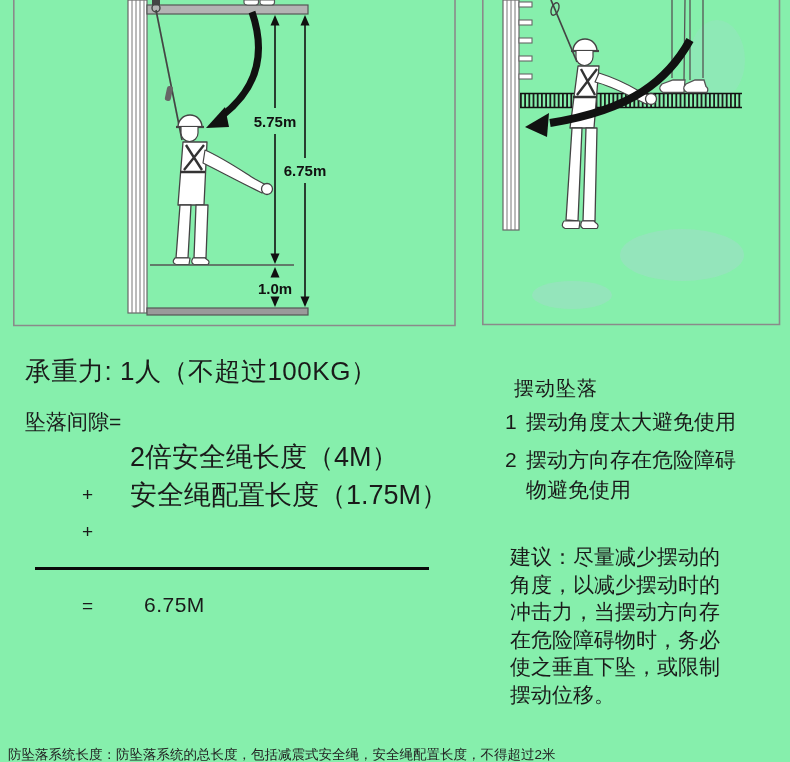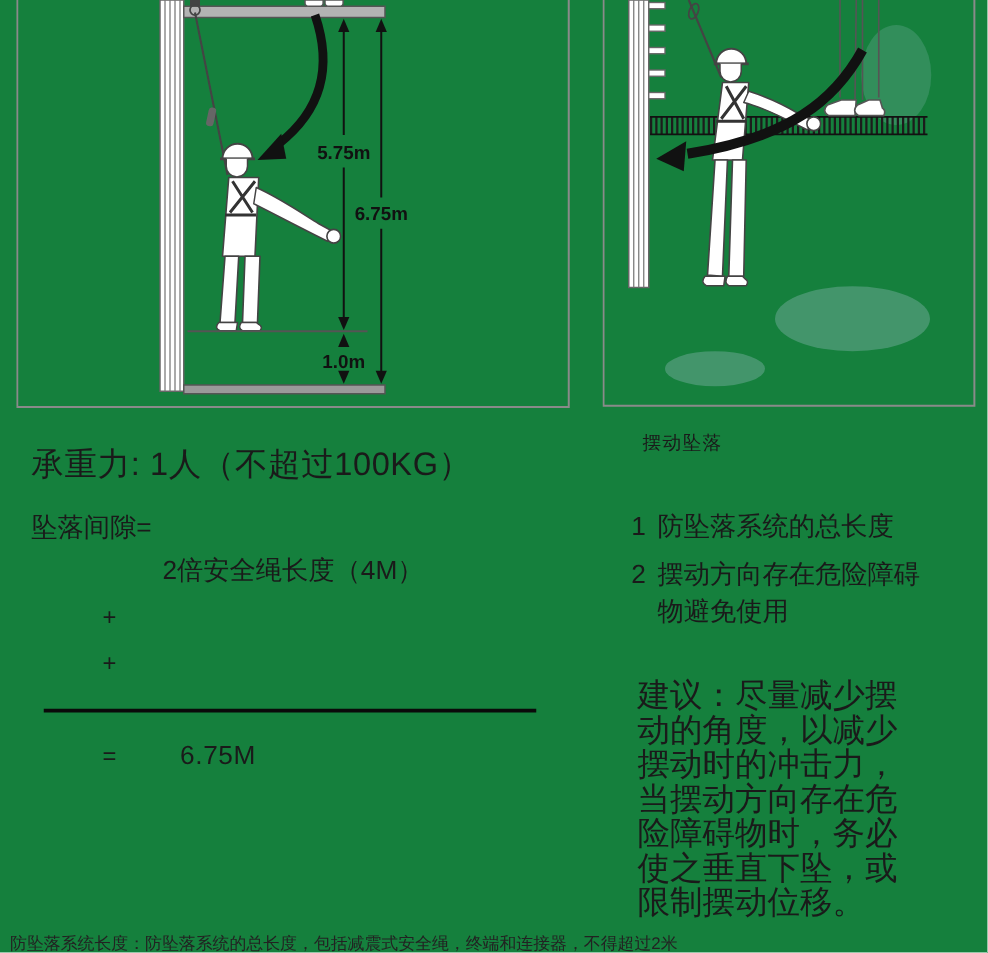--- a/index.html
+++ b/index.html
@@ -1,37 +1,37 @@
 <!DOCTYPE html>
 <html><head>
 <meta charset="utf-8">
 <style>
   html,body{margin:0;padding:0;background:#fff;}
   .page{
-    position:relative;width:790px;height:762px;overflow:hidden;background:#15803d;
+    position:relative;width:790px;height:762px;overflow:hidden;background:#86efac;
     font-family:"Liberation Sans","DejaVu Sans",sans-serif;color:#1a1a1a;
   }
   .abs{position:absolute;}
   svg{display:block;}
   .mlabel{font:bold 15px "Liberation Sans","DejaVu Sans",sans-serif;fill:#111;}
   .load-line{top:354px;left:25px;font-size:26px;letter-spacing:.5px;white-space:nowrap;}
   .clr-heading{top:408px;left:25px;font-size:21px;white-space:nowrap;}
   .calc{top:444px;left:25px;}
   .calc-row{display:flex;align-items:flex-start;height:37.5px;}
   .op{box-sizing:border-box;width:105px;padding-left:57px;font-size:19px;line-height:26px;}
-  .ctext{font-size:21px;line-height:26px;white-space:nowrap;}
+  .ctext{font-size:27px;line-height:26px;white-space:nowrap;}
   .sum-rule{top:567px;left:35px;width:394px;height:3px;background:#0a0a0a;}
   .result{top:593px;left:25px;display:flex;}
   .result .val{font-size:21px;padding-left:14px;letter-spacing:.5px;}
-  .swing-title{top:345px;left:514px;font-size:15px;letter-spacing:1px;white-space:nowrap;}
+  .swing-title{top:375px;left:514px;font-size:20px;letter-spacing:1px;white-space:nowrap;}
   .swing-items{top:407px;left:505px;}
   .swing-item{display:flex;margin-bottom:8px;font-size:21px;line-height:30px;}
   .swing-item .num{width:21px;flex:0 0 21px;}
   .swing-item .itext{width:220px;word-break:break-all;}
-  .advice{top:543px;left:510px;width:216px;font-size:26px;line-height:27.5px;word-break:break-all;}
+  .advice{top:543px;left:510px;width:216px;font-size:21px;line-height:27.5px;word-break:break-all;}
   .footer{top:746px;left:8px;width:782px;font-size:13.5px;white-space:nowrap;color:#222;}
   .footer .term{font-weight:400;}
 </style>
 </head>
 <body>
 
 <div class="page">
 
   <div class="abs" style="top:0;left:13px;">
     <svg width="443" height="327" viewBox="0 0 443 327">
@@ -179,45 +179,46 @@
 
   <div class="abs clr-heading">坠落间隙=</div>
 
   <div class="abs calc">
     <div class="calc-row">
       <span class="op"></span>
       <span class="ctext">2倍安全绳长度（4M）</span>
     </div>
     <div class="calc-row">
       <span class="op">+</span>
+      <span class="ctext">安全绳配置长度（1.75M）</span>
     </div>
     <div class="calc-row">
       <span class="op">+</span>
     </div>
   </div>
 
   <div class="abs sum-rule"></div>
 
   <div class="abs result">
     <span class="op">=</span>
     <span class="val">6.75M</span>
   </div>
 
   <div class="abs swing-title">摆动坠落</div>
 
   <div class="abs swing-items">
     <div class="swing-item">
       <span class="num">1</span>
-      <span class="itext">防坠落系统的总长度</span>
+      <span class="itext">摆动角度太大避免使用</span>
     </div>
     <div class="swing-item">
       <span class="num">2</span>
       <span class="itext">摆动方向存在危险障碍物避免使用</span>
     </div>
   </div>
 
   <div class="abs advice">建议：尽量减少摆动的角度，以减少摆动时的冲击力，当摆动方向存在危险障碍物时，务必使之垂直下坠，或限制摆动位移。</div>
 
   <div class="abs footer">
-    <span class="term">防坠落系统长度：</span><span>防坠落系统的总长度，包括减震式安全绳，终端和连接器，不得超过2米</span>
+    <span class="term">防坠落系统长度：</span><span>防坠落系统的总长度，包括减震式安全绳，安全绳配置长度，不得超过2米</span>
   </div>
 
 </div>
 
 </body></html>

